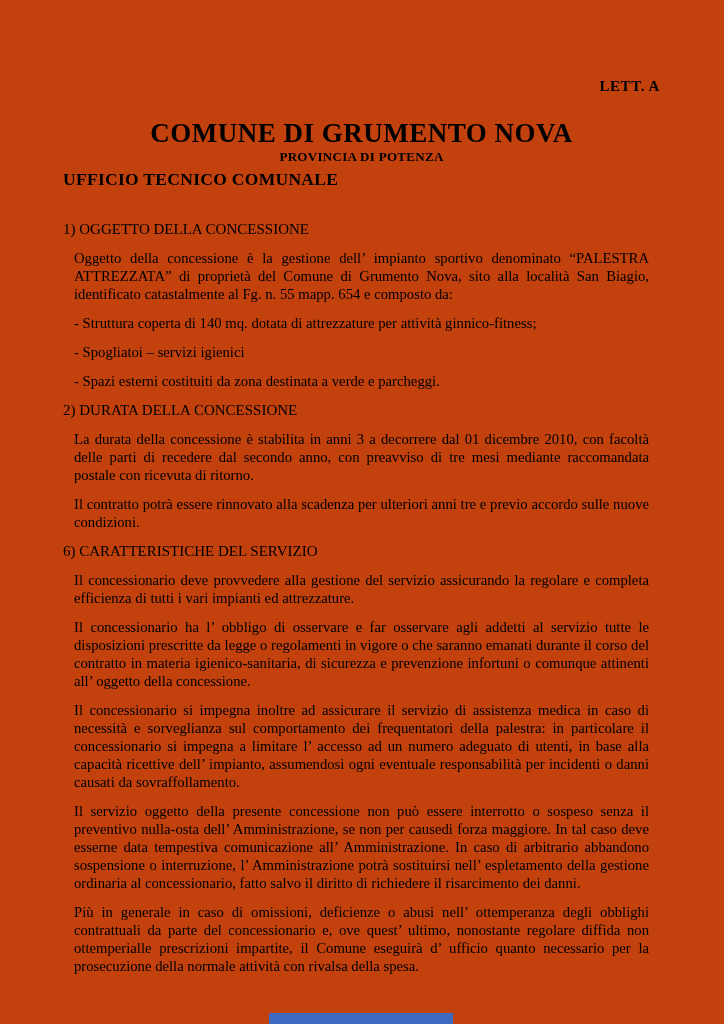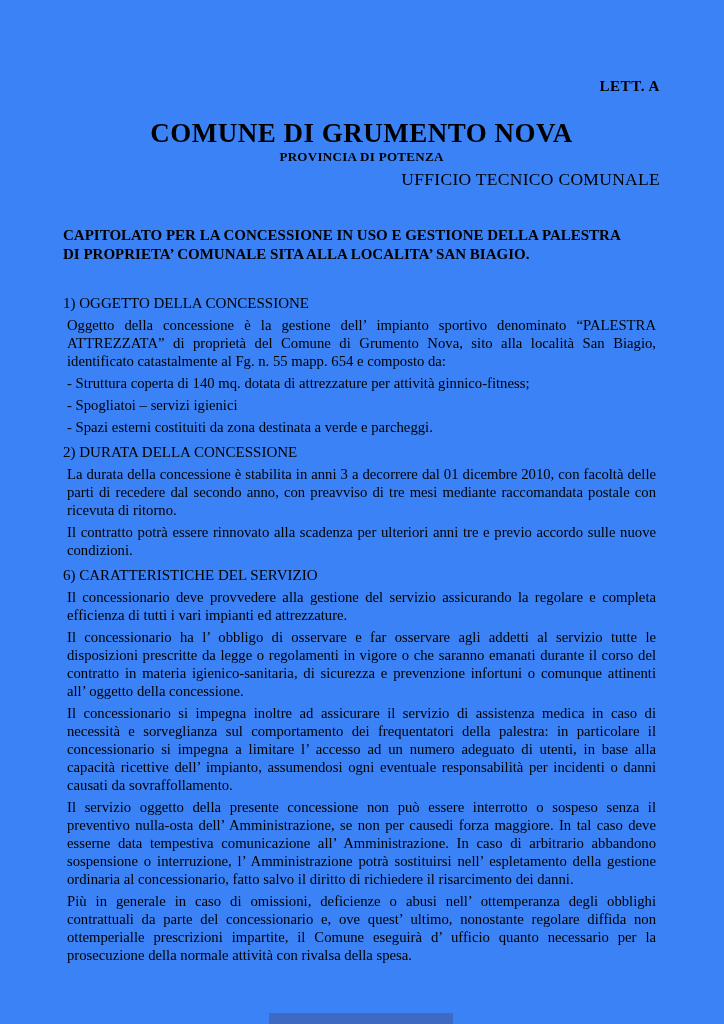--- a/index.html
+++ b/index.html
@@ -5,21 +5,21 @@
   html, body {
     margin: 0;
     padding: 0;
     background: #e8e8e8;
   }
   .page {
     position: relative;
     width: 724px;
     height: 1024px;
     margin: 0 auto;
-    background: #3b82f6;
+    background: #c2410c;
     overflow: hidden;
     font-family: "Liberation Serif", "DejaVu Serif", serif;
     color: #000000;
   }
   .content {
     padding: 78px 64px 0 63px;
   }
   .lett {
     text-align: right;
     font-weight: bold;
@@ -35,43 +35,43 @@
     line-height: 1.05;
   }
   .sub-province {
     text-align: center;
     font-weight: bold;
     font-size: 13px;
     margin-top: 2px;
     letter-spacing: 0.3px;
   }
   .sub-office {
-    text-align: right;
-    font-weight: normal;
+    text-align: left;
+    font-weight: bold;
     font-size: 17.5px;
     margin-top: 4px;
     letter-spacing: 0.3px;
   }
   .subject {
     font-weight: bold;
     font-size: 15px;
     line-height: 19px;
     margin-top: 36px;
   }
   .subject div { margin: 0; }
   .section { margin-top: 7px; }
   .section.first { margin-top: 30px; }
   .section h2 {
     font-size: 15px;
     font-weight: normal;
     margin: 0;
     line-height: 18px;
   }
   .section p {
-    margin: 4px;
+    margin: 11px;
     font-size: 14.7px;
     line-height: 18px;
     text-align: justify;
   }
   .bottom-bar {
     position: absolute;
     left: 269px;
     top: 1013px;
     width: 184px;
     height: 11px;
@@ -84,24 +84,20 @@
   <div class="content">
 
     <div class="lett">LETT. A</div>
 
     <h1 class="title">COMUNE DI GRUMENTO NOVA</h1>
 
     <div class="sub-province">PROVINCIA DI POTENZA</div>
 
     <div class="sub-office">UFFICIO TECNICO COMUNALE</div>
 
-    <div class="subject">
-      <div>CAPITOLATO PER LA CONCESSIONE IN USO E GESTIONE DELLA PALESTRA</div>
-      <div>DI PROPRIETA’  COMUNALE SITA ALLA LOCALITA’  SAN BIAGIO.</div>
-    </div>
 
     <div class="section first">
       <h2>1) OGGETTO DELLA CONCESSIONE</h2>
       <p>Oggetto della concessione è la gestione dell’ impianto sportivo denominato “PALESTRA ATTREZZATA” di proprietà del Comune di Grumento Nova, sito alla località San Biagio, identificato catastalmente al Fg. n. 55  mapp. 654 e composto da:</p>
       <p>- Struttura coperta di 140 mq. dotata di  attrezzature per attività ginnico-fitness;</p>
       <p>- Spogliatoi – servizi igienici</p>
       <p>- Spazi esterni costituiti da zona destinata a verde e parcheggi.</p>
     </div>
 
     <div class="section">

